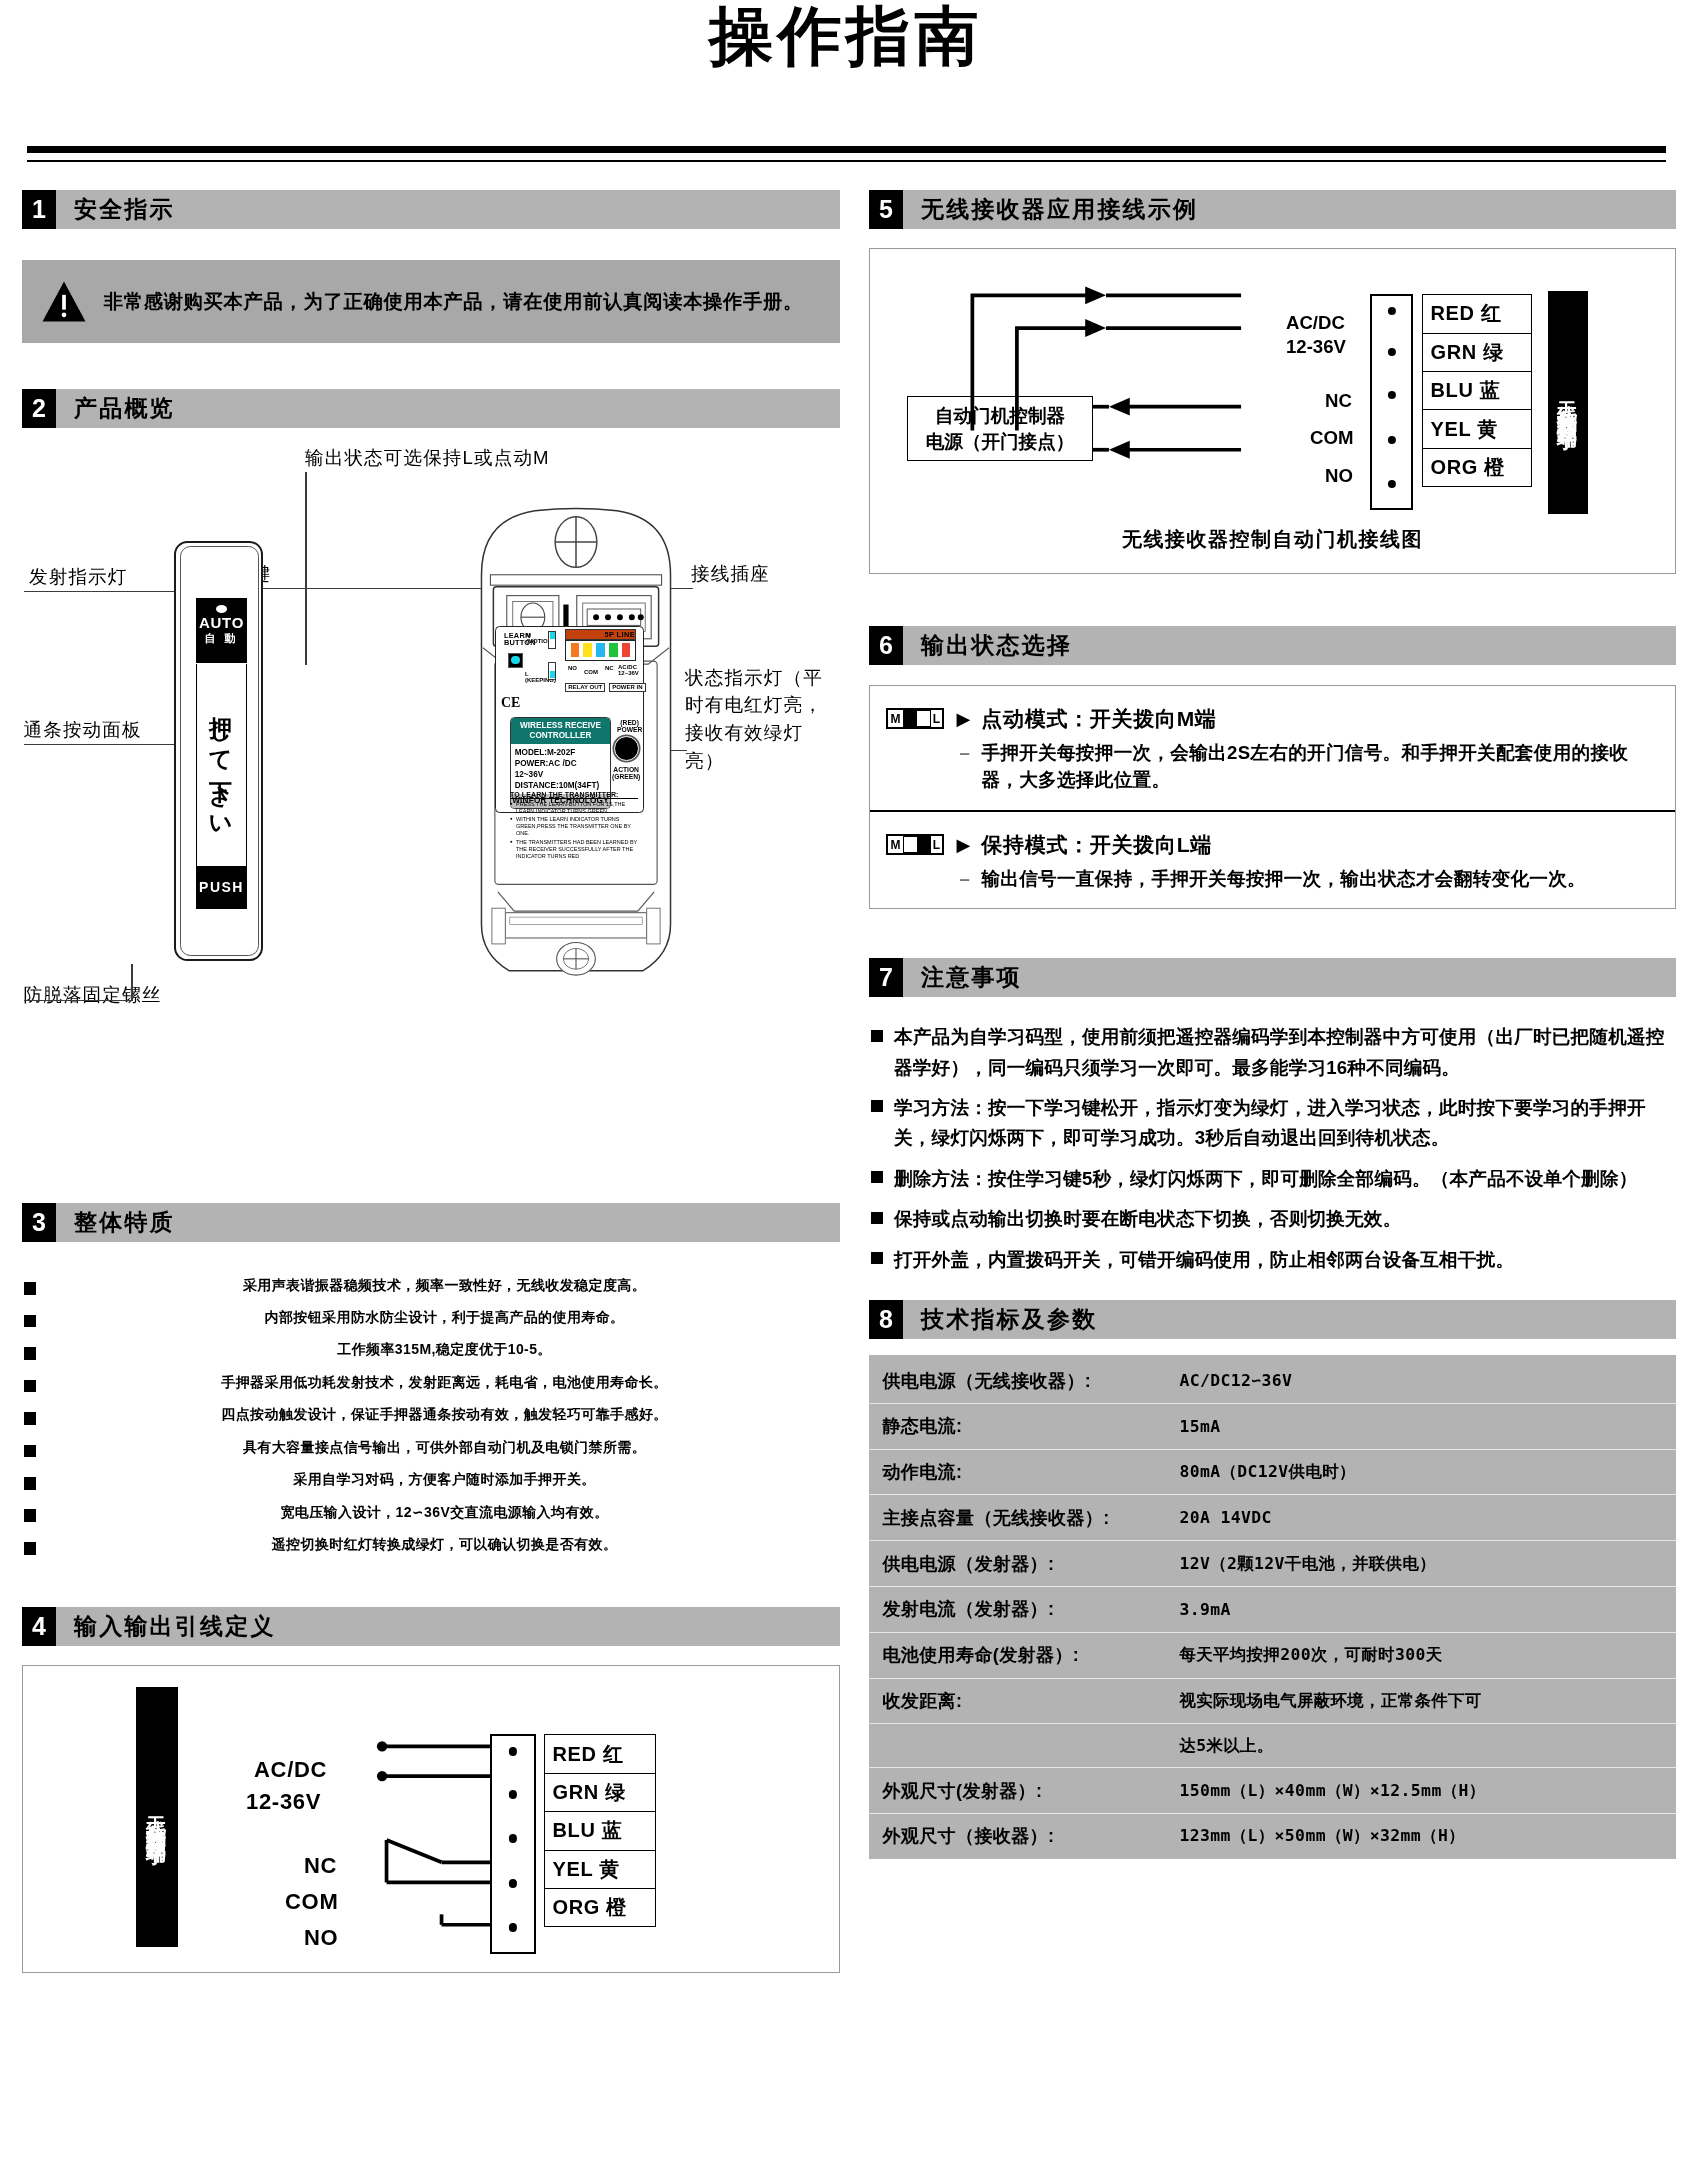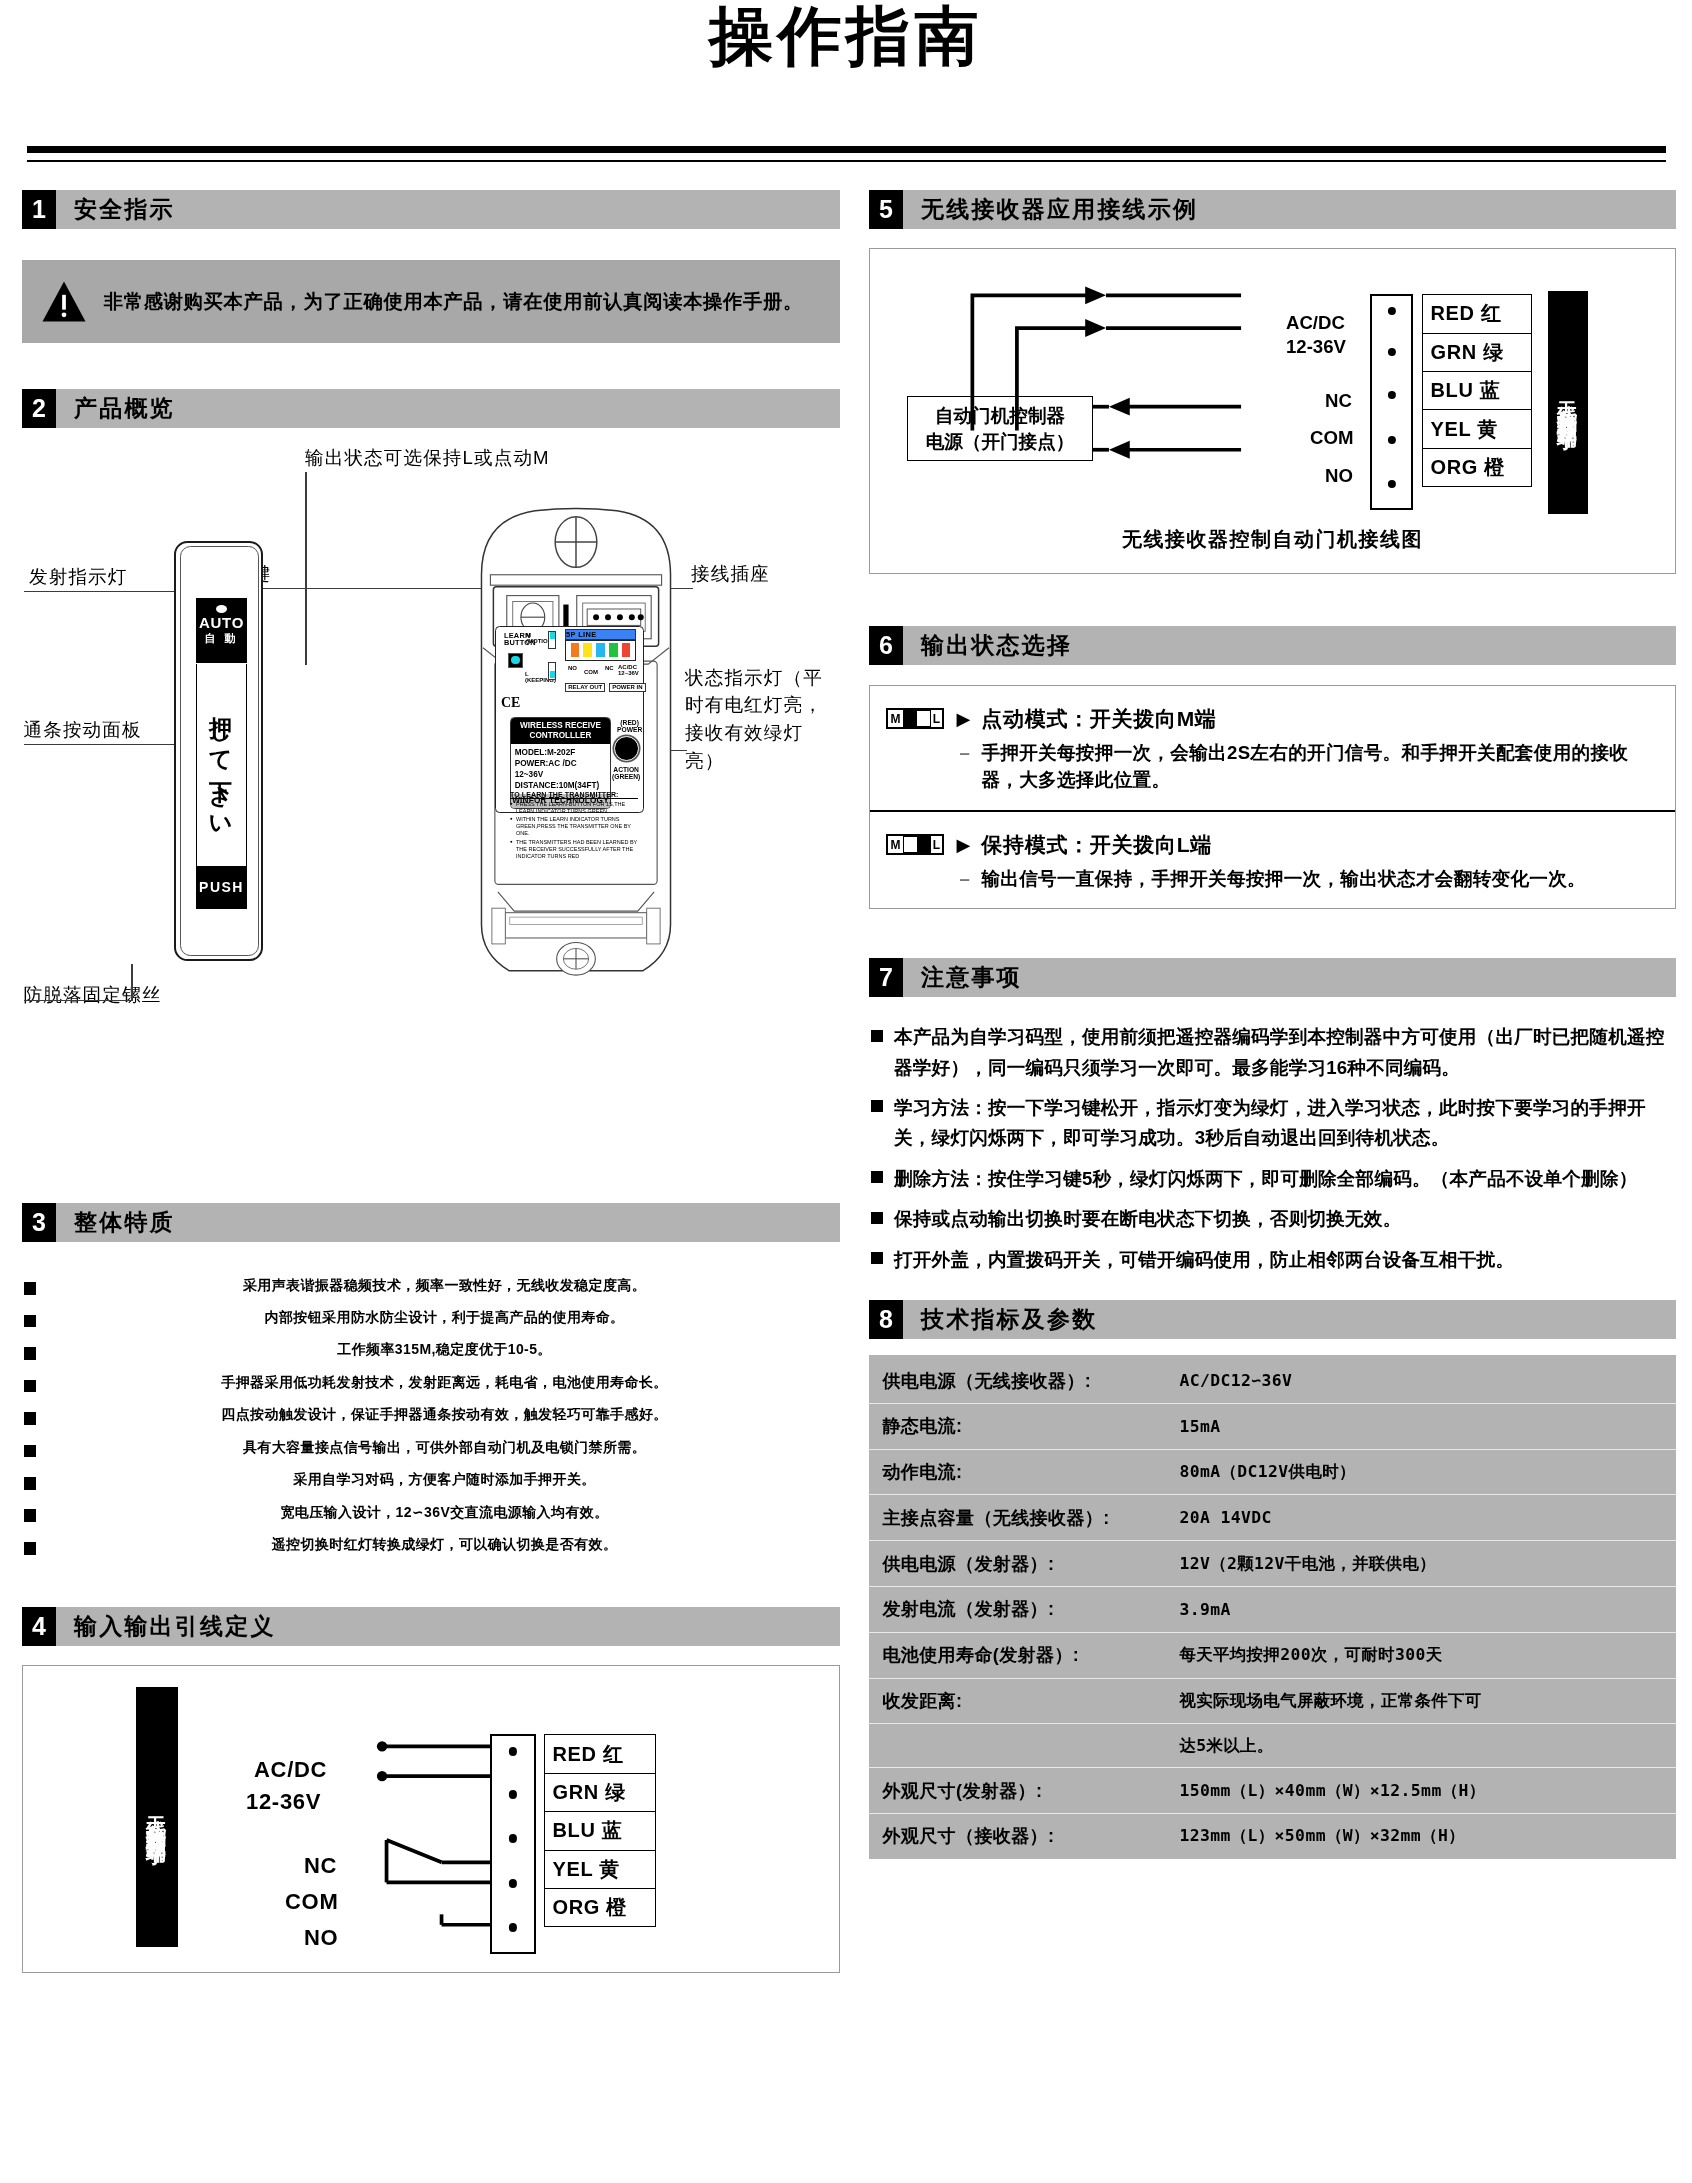--- a/index.html
+++ b/index.html
@@ -126,41 +126,41 @@
   }
   .rx-learn-btn i { width: 8.2px; height: 8.2px; background: #18d8e8; border-radius: 50%; display: block; }
   .rx-sw-m-lbl { position: absolute; left: 504px; top: 199px; font-size: 6px; font-weight: bold; line-height: 1; }
   .rx-sw-l-lbl { position: absolute; left: 503px; top: 238px; font-size: 6px; font-weight: bold; line-height: 1; }
   .rx-sw {
     position: absolute; width: 8.2px; height: 18px; border: 1.1px solid #333; background: #fff;
   }
   .rx-sw i { position: absolute; left: 0.7px; width: 5.2px; height: 6.7px; background: #18d8e8; display: block; }
   .rx-5p-hdr {
     position: absolute; left: 543px; top: 196px; width: 71px; height: 11px;
-    background: #3b82f6; border: 1.1px solid #333;
-    font-size: 7.4px; font-weight: bold; text-align: left; letter-spacing: 0.4px;
+    background: #c2410c; border: 1.1px solid #333;
+    font-size: 7.4px; font-weight: bold; text-align: right; letter-spacing: 0.4px;
   }
   .rx-5p-box {
     position: absolute; left: 543px; top: 207px; width: 71px; height: 21px;
     border: 1.5px solid #222; background: #fff;
     display: flex; align-items: center; justify-content: space-around; padding: 0 2.2px;
   }
   .rx-5p-box span { width: 8.2px; height: 13.4px; display: block; }
   .rx-relay-lbl, .rx-power-lbl {
     position: absolute; font-size: 6px; font-weight: bold;
     border: 1.1px solid #333; padding: 0.7px 2.2px; background: #fff;
   }
   .rx-term-txt { position: absolute; font-size: 6px; font-weight: bold; }
   .rx-ce { position: absolute; left: 479px; top: 262px; font-size: 14px; font-weight: bold; font-family: "Liberation Serif", serif; }
   .rx-label {
     position: absolute; left: 488px; top: 284px; width: 101px;
     border: 1.5px solid #333; border-radius: 4.5px; overflow: hidden; background: #fff;
   }
   .rx-label-top {
-    background: #000000; color: #fff; text-align: center;
+    background: #0f766e; color: #fff; text-align: center;
     font-size: 8.2px; font-weight: bold; line-height: 1.25; padding: 3px 1.5px;
   }
   .rx-label-mid { padding: 3px 3.7px; font-size: 8.2px; font-weight: bold; line-height: 1.35; }
   .rx-label-bot {
     background: #c0c0c0; text-align: center; font-size: 8.2px;
     font-weight: bold; padding: 2.2px 0; letter-spacing: 0.2px;
   }
   .rx-led-red  { position: absolute; left: 595px; top: 286px; font-size: 6.7px; font-weight: bold; text-align: center; line-height: 1.1; }
   .rx-led-dot  { position: absolute; left: 592px; top: 303px; width: 25px; height: 25px; border-radius: 50%; background: #000; border: 1.5px solid #fff; box-shadow: 0 0 0 1.5px #555; }
   .rx-led-grn  { position: absolute; left: 590px; top: 333px; font-size: 6.7px; font-weight: bold; text-align: center; line-height: 1.1; }

